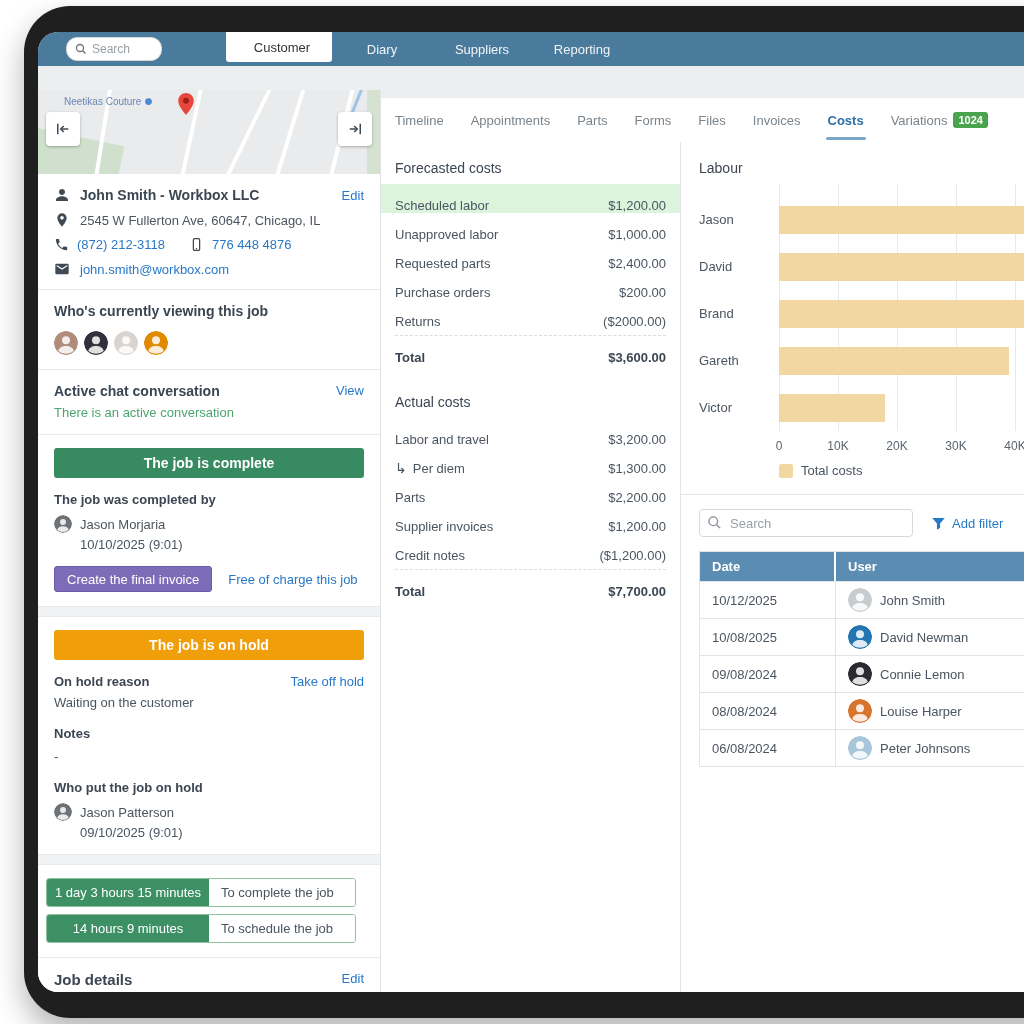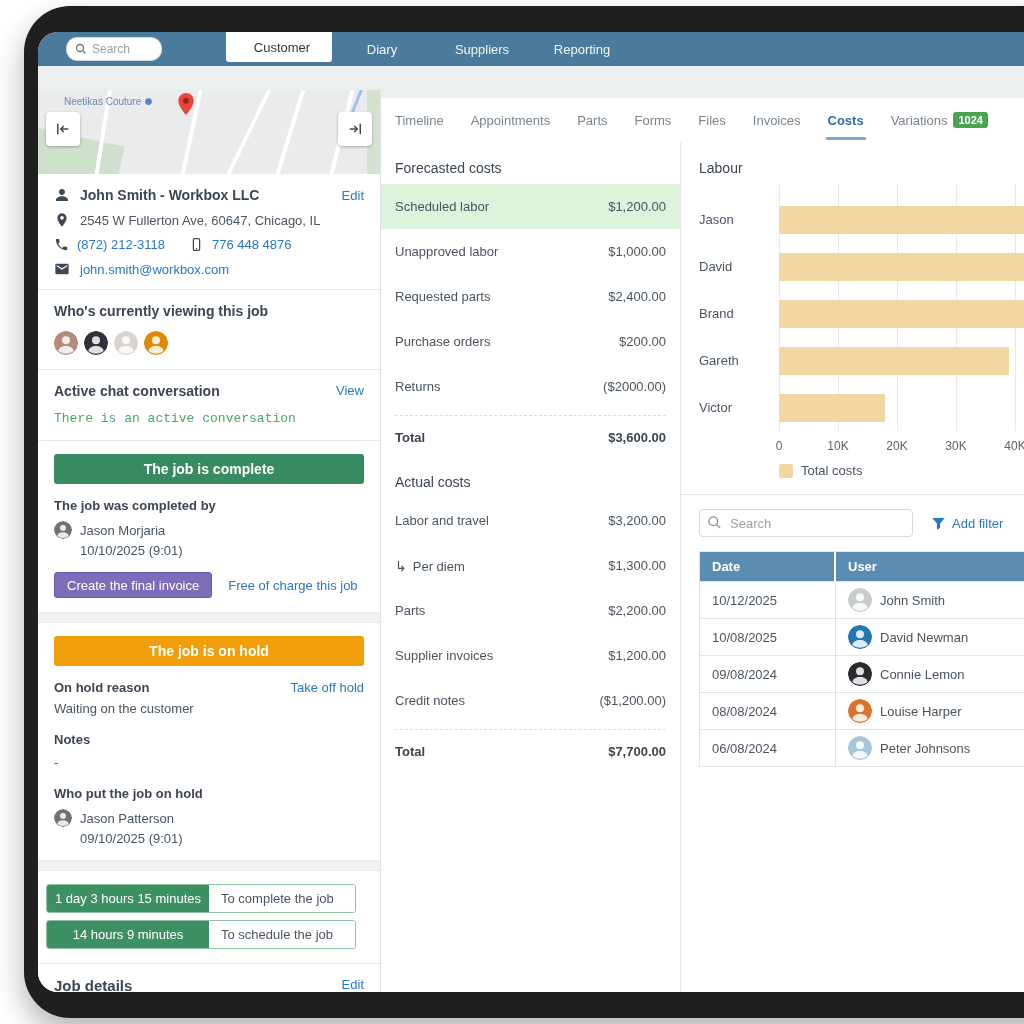--- a/index.html
+++ b/index.html
@@ -41,21 +41,21 @@
   .info-row:last-child{margin-bottom:0;}
   .cust-name{font-weight:bold;font-size:14px;color:#3c4652;}
   .ml-auto{margin-left:auto;}
   .phone-group{display:flex;align-items:center;gap:8px;}
   .phone-gap{margin-left:14px;}
   
   .sect{padding:13px 16px 14px;}
   .sect-title{font-weight:bold;font-size:14px;color:#3c4652;}
   .avatars{display:flex;gap:6px;margin-top:12px;}
   .chat-head{display:flex;align-items:flex-start;}
-  .chat-status{color:#4ca56f;margin-top:12px;font-size:13px;font-family:Liberation Mono, monospace;}
+  .chat-status{color:#4ca56f;margin-top:6px;font-size:13px;}
   .banner{height:30px;border-radius:3px;display:flex;align-items:center;justify-content:center;
           color:#fff;font-weight:bold;font-size:14px;}
   .banner.green{background:#388a60;}
   .banner.orange{background:#f09e0a;}
   .mini-label{font-weight:bold;font-size:13px;color:#3c4652;margin:14px 0 8px;}
   .user-row{display:flex;align-items:center;gap:8px;font-size:13px;color:#4a5560;}
   .stamp{margin:4px 0 0 26px;font-size:13px;color:#4a5560;}
   .actions{margin-top:14px;display:flex;align-items:center;gap:16px;}
   .btn-purple{background:#7d6cb8;color:#fff;border:1px solid #6c5aa8;border-radius:3px;height:26px;
               padding:0 12px;font-size:13px;font-family:inherit;cursor:pointer;}
@@ -71,21 +71,21 @@
   
   .main-tabs{height:44px;display:flex;align-items:center;padding-left:14px;gap:27px;flex:none;}
   .main-tab{color:#7a848c;font-size:13px;position:relative;padding:14px 0;cursor:pointer;display:flex;align-items:center;gap:6px;}
   .main-tab.active{color:#2d6ea6;font-weight:bold;}
   .main-tab.active::after{content:"";position:absolute;left:-2px;right:-2px;bottom:2px;height:3px;background:#7da7c6;border-radius:2px;}
   .badge{background:#4aa34e;color:#fff;font-weight:bold;font-size:11px;border-radius:3px;padding:2px 5px;}
   .main-body{display:flex;flex:1;overflow:hidden;}
   
   .costs-col{width:271px;flex:none;padding:6px 14px 0;border-right:1px solid #e3e6e8;}
   .cost-title{font-weight:normal;font-size:14px;color:#3c4652;margin:12px 0 8px;}
-  .cost-row{height:45px;display:flex;align-items:center;justify-content:space-between;
+  .cost-row{height:29px;display:flex;align-items:flex-end;justify-content:space-between;
             margin:0 -14px;padding:0 14px;cursor:pointer;}
   .cost-row.hl{background:#dcf4dc;}
   .cost-val{text-align:right;}
   .dashed{border-top:1px dashed #d9dde0;margin:6px 0;}
   .cost-total{height:30px;display:flex;align-items:center;justify-content:space-between;
               font-weight:bold;color:#3c4652;}
   .indent-arrow{font-size:14px;margin-right:6px;color:#4a5560;}
   .actual-gap{margin-top:22px;}
   
   .right-col{flex:1;padding:6px 0 0 18px;overflow:hidden;position:relative;}

